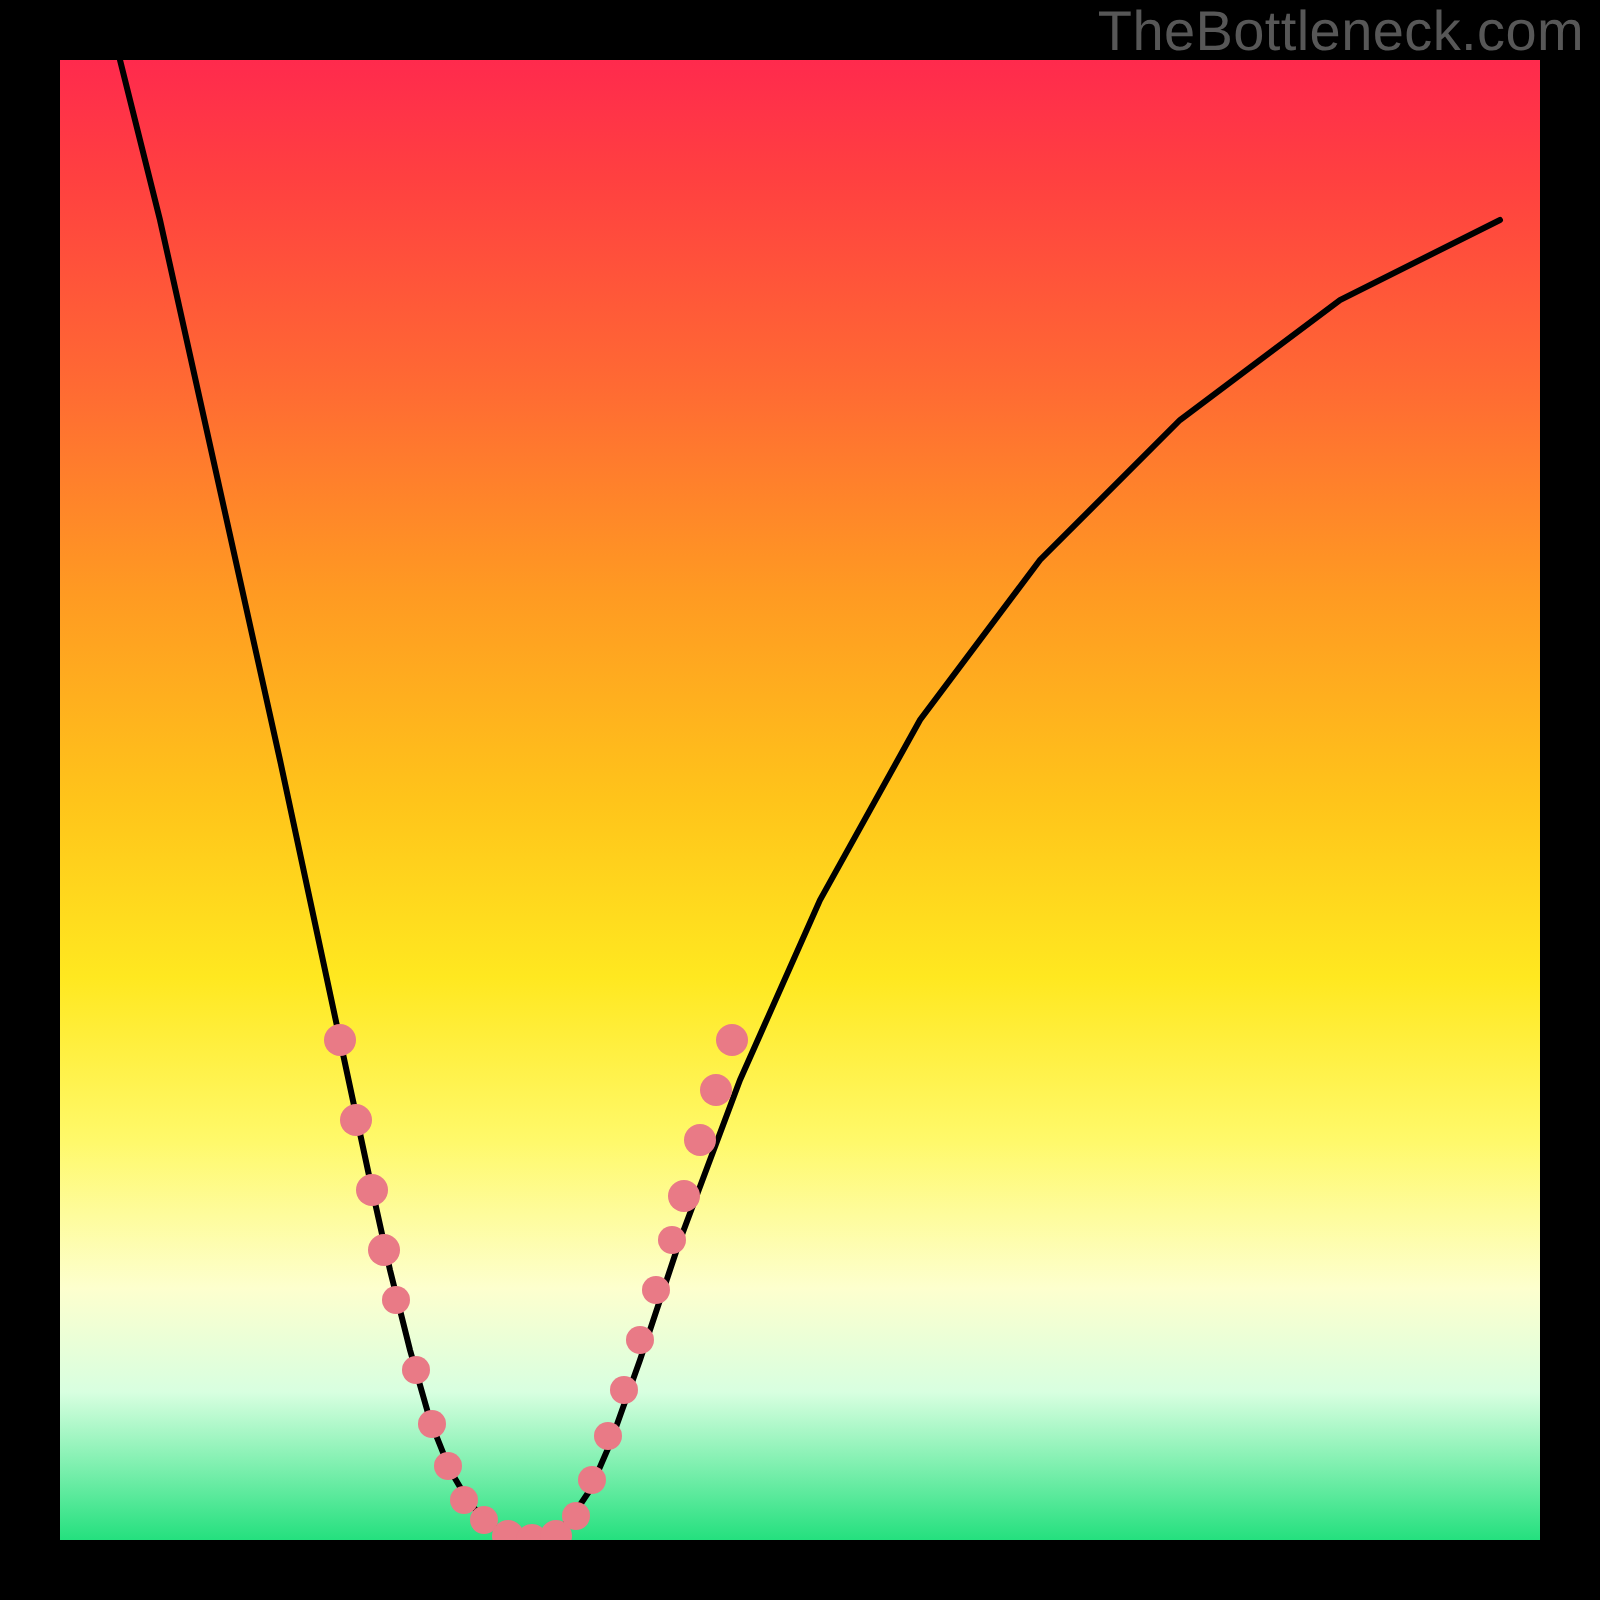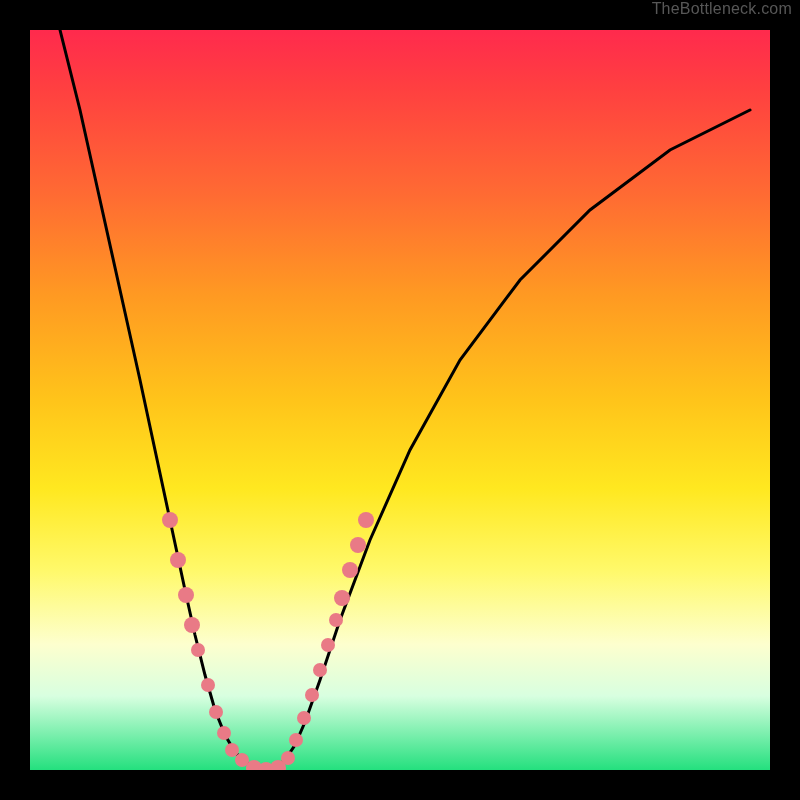--- a/index.html
+++ b/index.html
@@ -33,21 +33,21 @@
       #fff96a 73%,
       #fdffce 83%,
       #d8ffe0 90%,
       #24e07e 100%
     );
   }
   .watermark {
     position: absolute;
     top: 0px;
     right: 8px;
-    font-size: 16px;
+    font-size: 28px;
     font-weight: 500;
     color: #575757;
     letter-spacing: 0.2px;
   }
   svg.curve {
     position: absolute;
     left: 0;
     top: 0;
     width: 740px;
     height: 740px;

